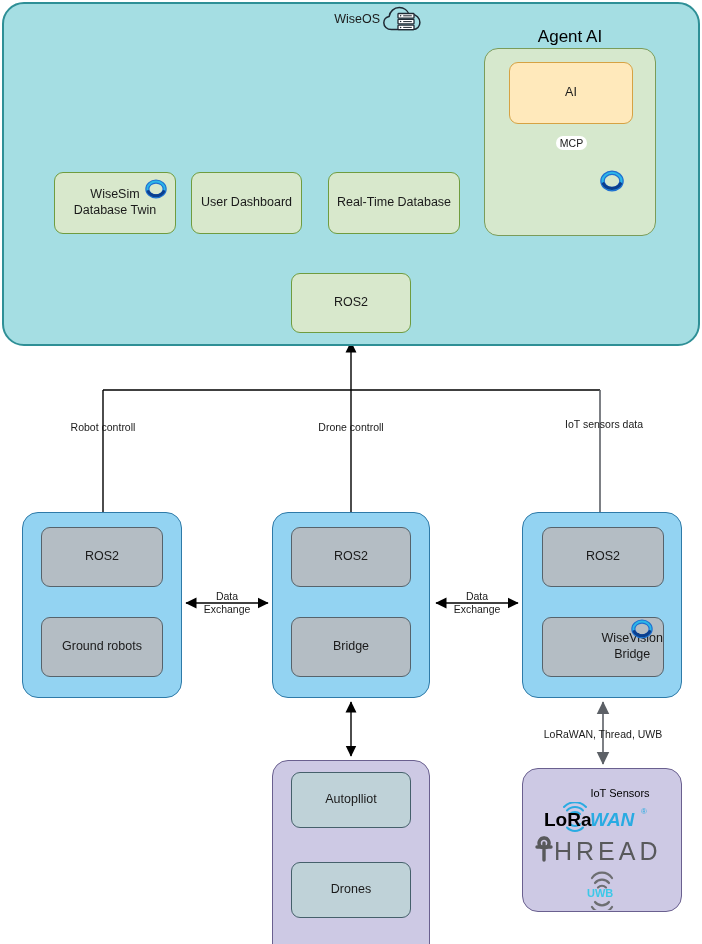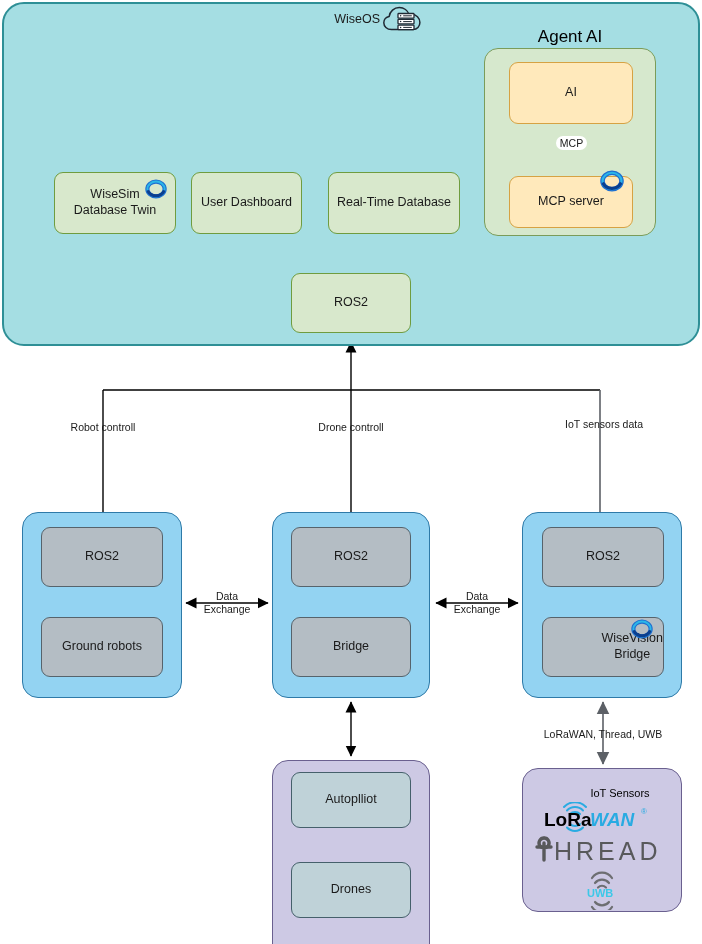--- a/index.html
+++ b/index.html
@@ -163,23 +163,20 @@
 
   <div class="agentai-title">Agent AI</div>
   <div class="box agentai"></div>
 
   <div class="box amber ai-box">
     <span class="lbl">AI</span>
   </div>
 
   <div class="elabel white-bg" style="left:556px;top:136px;width:31px;height:14px;line-height:14px;border-radius:7px;">MCP</div>
 
-  <div class="box amber mcp-server-box">
-    <span class="lbl">MCP server</span>
-  </div>
   <svg class="logo-ring" style="left:600px;top:170px;width:24px;height:22px;" viewBox="0 0 24 22">
     <ellipse cx="12" cy="11" rx="9.5" ry="8.2" fill="none" stroke="#1f6fd0" stroke-width="4.6"></ellipse>
     <ellipse cx="12" cy="11" rx="9.5" ry="8.2" fill="none" stroke="#2bb7e8" stroke-width="2.1"></ellipse>
     <path d="M3.4,13.8 A9.5,8.2 0 0 0 20.5,13.8" fill="none" stroke="#0b3f8f" stroke-width="3.2" stroke-linecap="round"></path>
   </svg>
 
   <div class="box green wisesim">
     <span class="lbl">WiseSim
 Database Twin</span>
   </div>

